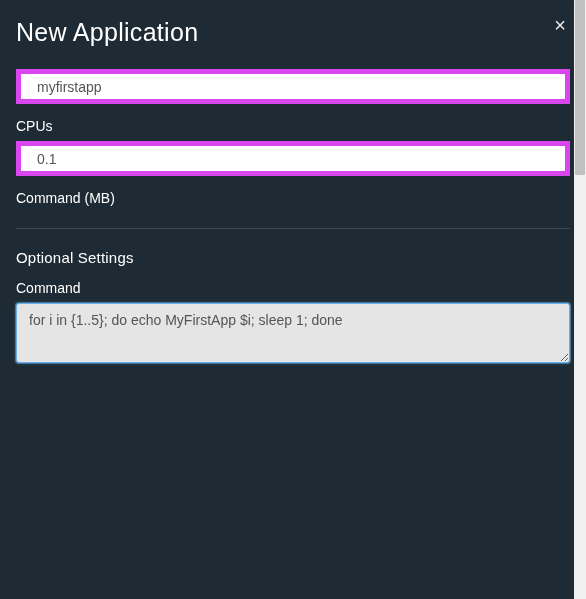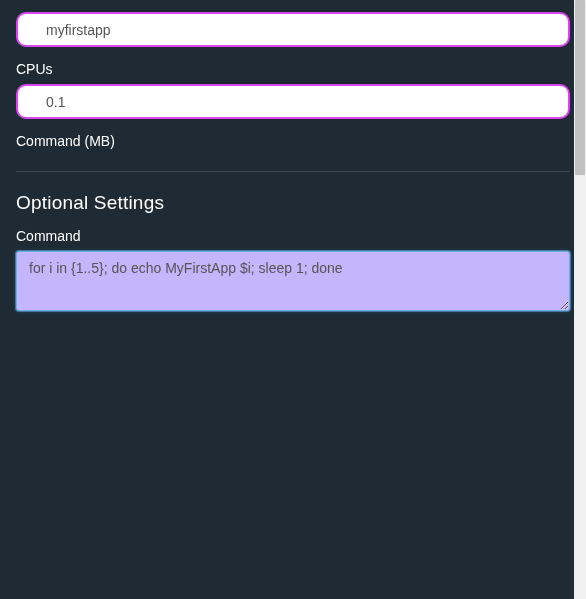--- a/index.html
+++ b/index.html
@@ -53,45 +53,45 @@
     }
     .form-label {
       display: block;
       color: #ffffff;
       font-size: 14px;
       margin-bottom: 7px;
       font-weight: 400;
     }
     .form-control {
       width: 100%;
-      padding: 8px 28px;
+      padding: 8px 16px;
       background: #ffffff;
-      border: 2px solid #d946ef;
-      border-radius: 10px;
+      border: 5px solid #d946ef;
+      border-radius: 0;
       font-size: 14px;
       color: #555555;
       height: 35px;
       font-family: inherit;
     }
     .separator {
       border: none;
       border-top: 1px solid rgba(255,255,255,0.15);
       margin: 22px 0 20px 0;
     }
     .section-title {
-      font-size: 19px;
+      font-size: 15px;
       font-weight: 300;
       color: #ffffff;
       margin-bottom: 14px;
       letter-spacing: 0.2px;
     }
     .textarea {
       width: 100%;
       padding: 8px 12px;
-      background: #c4b5fd;
+      background: #e5e5e5;
       border: 1px solid #ccc;
       border-radius: 3px;
       font-size: 14px;
       color: #555555;
       font-family: inherit;
       resize: both;
       height: 60px;
     }
     .textarea.focused {
       border-color: #66afe9;
@@ -111,20 +111,26 @@
       right: 1px;
       width: 10px;
       background: #c0c0c0;
       border-radius: 1px;
     }
   </style>
 </head>
 <body>
 
 <div class="modal">
+  <div class="modal-header">
+    <h1 class="modal-title">New Application</h1>
+    <button class="close-btn">
+      <span>×</span>
+    </button>
+  </div>
 
   <div class="modal-body">
 
     <div class="form-group">
       <input type="text" class="form-control" value="myfirstapp" style="">
     </div>
 
     <div class="form-group">
       <label class="form-label">CPUs</label>
       <input type="text" class="form-control" value="0.1" style="">

